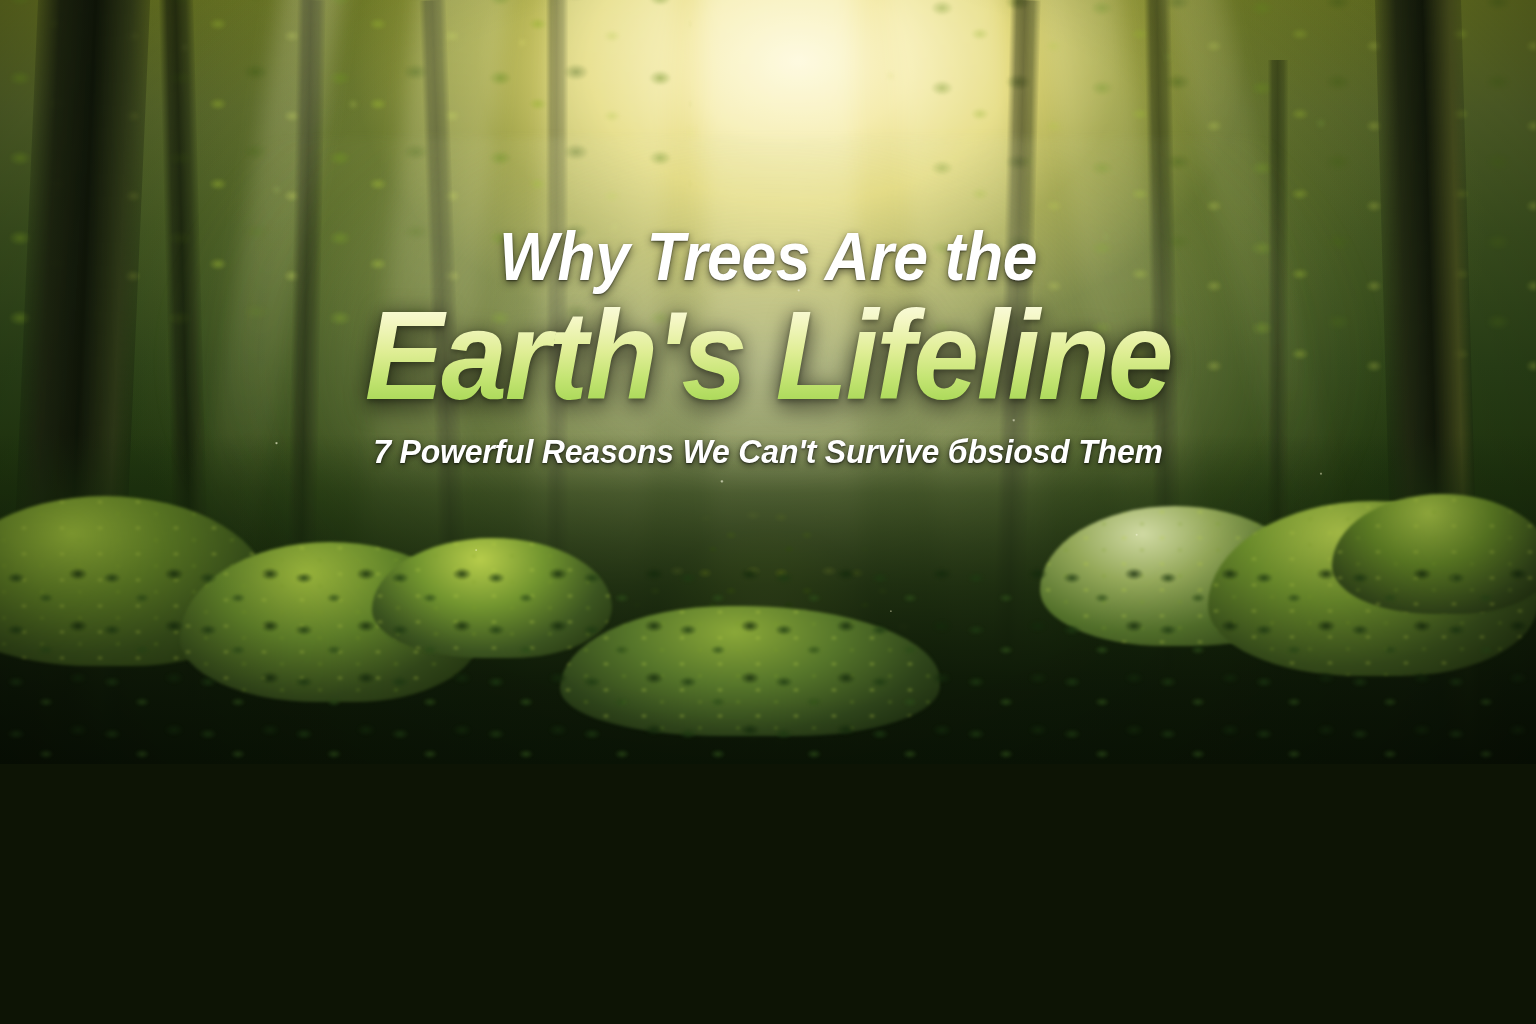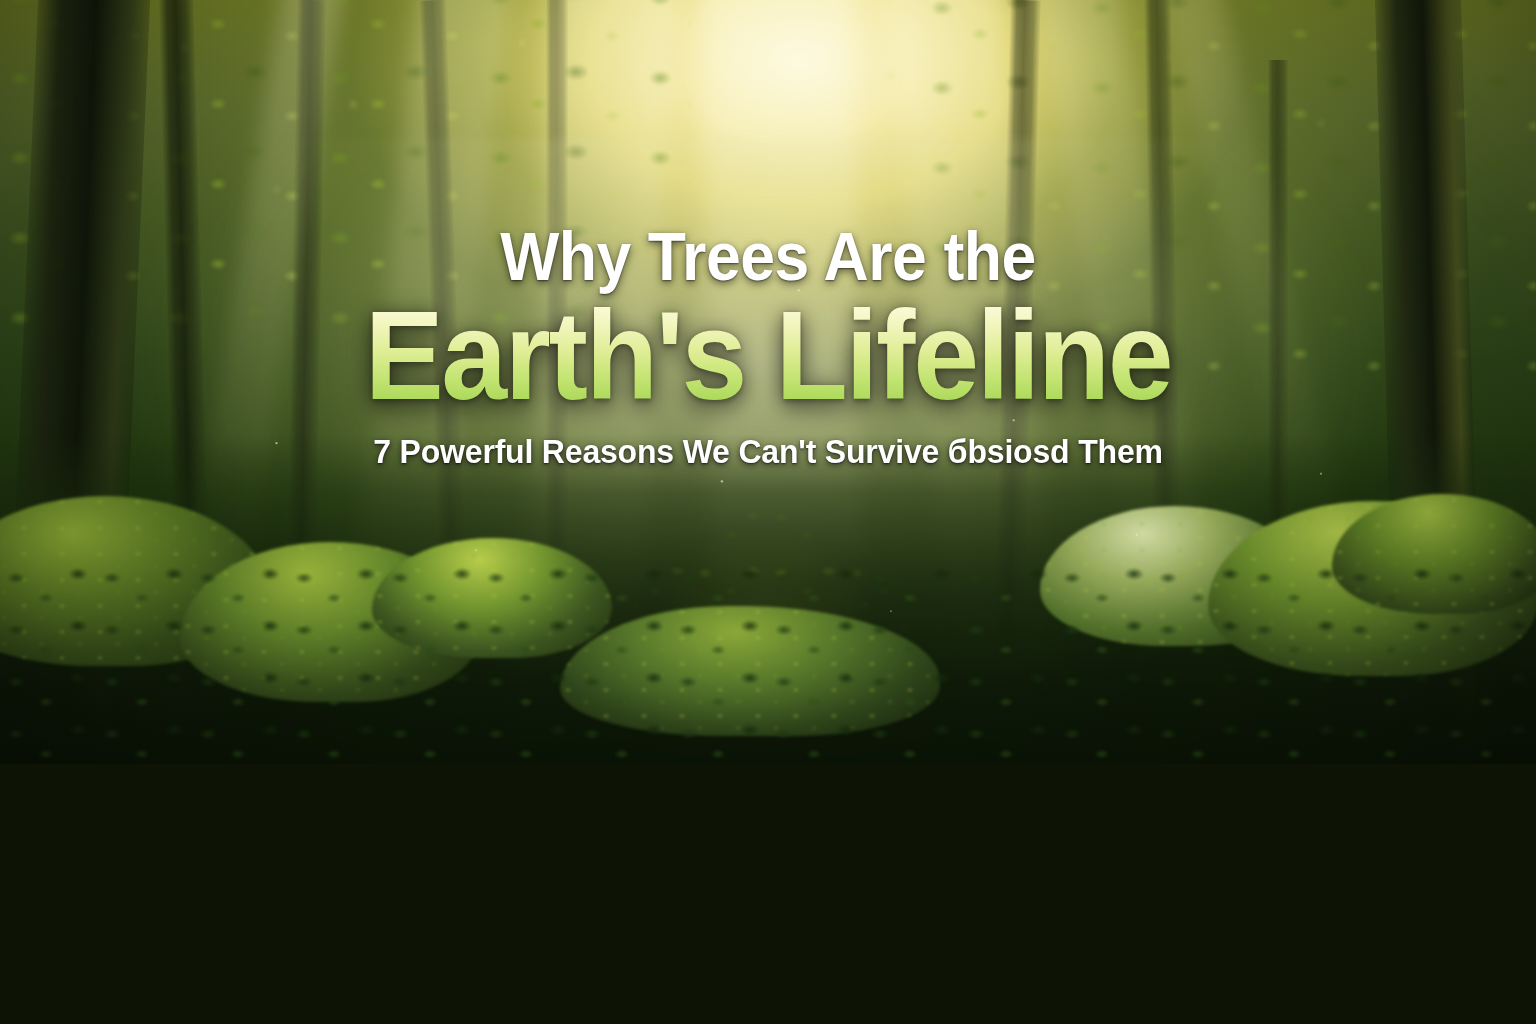--- a/index.html
+++ b/index.html
@@ -8,20 +8,21 @@
     background:#0d1405;
     font-family:"Liberation Sans", sans-serif;
     overflow:hidden;
   }
 
   .poster {
     position:relative;
     width:1536px; height:764px;
     overflow:hidden;
     background:#404040;
+    font-style:italic;
   }
 
   
   .bg-base {
     position:absolute; inset:0;
     background:
       radial-gradient(ellipse 620px 420px at 52% 8%, #fdf8d8 0%, #f5ecae 18%, #e2d87a 34%, rgba(190,186,80,0.55) 52%, rgba(120,130,45,0.15) 72%, rgba(40,60,20,0) 100%),
       radial-gradient(ellipse 900px 600px at 50% 30%, rgba(233,226,150,0.55) 0%, rgba(160,170,70,0.25) 45%, rgba(30,50,16,0) 80%),
       linear-gradient(180deg, #6d7a24 0%, #57682a 14%, #3f5520 30%, #2c4418 48%, #22390f 64%, #1a2d0c 80%, #101f07 100%);
   }

